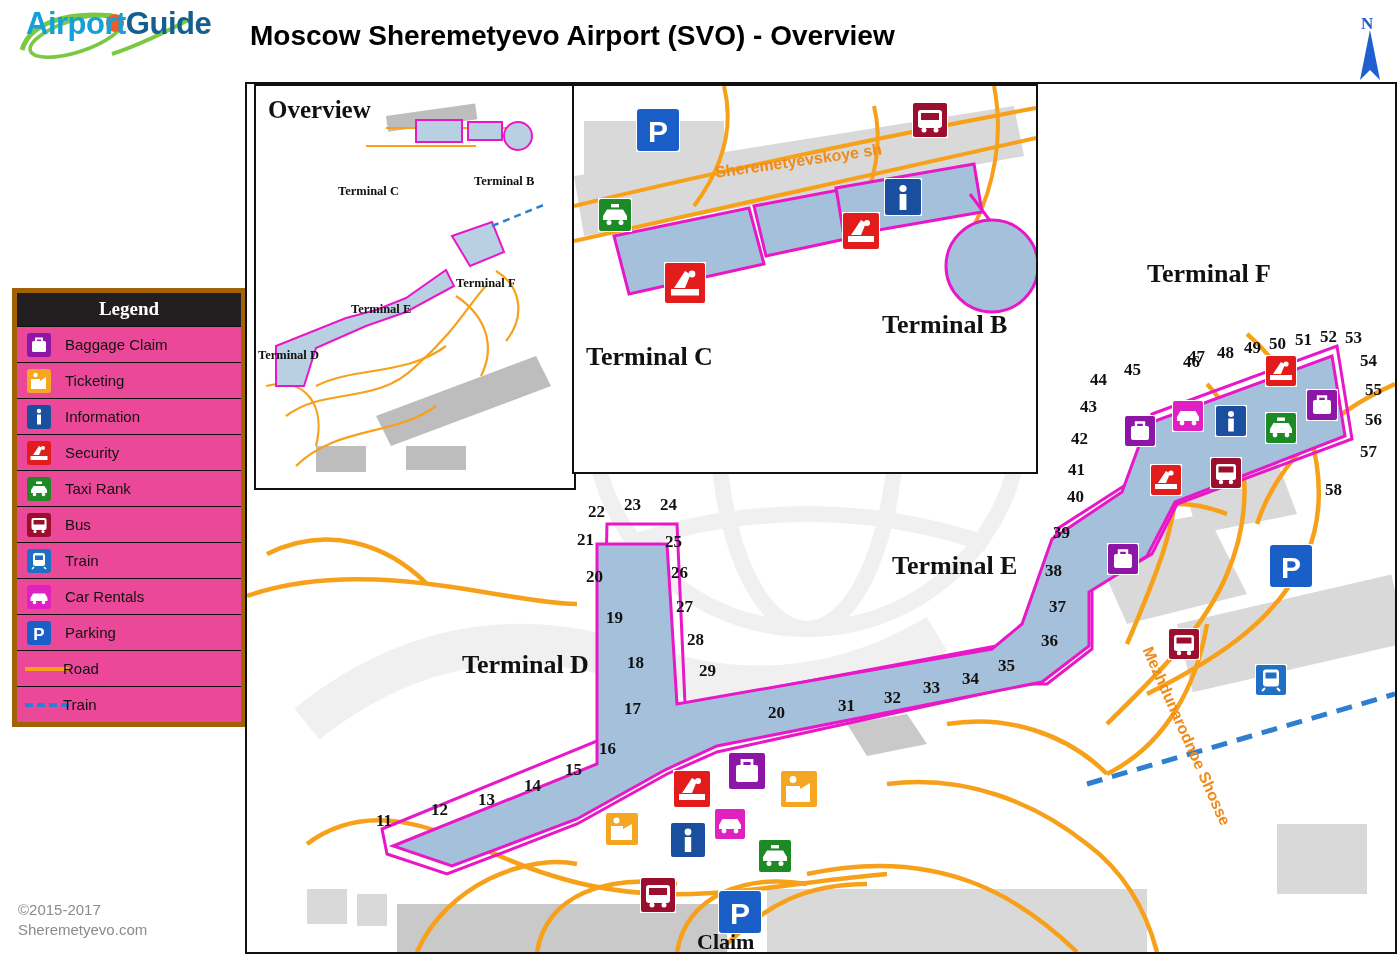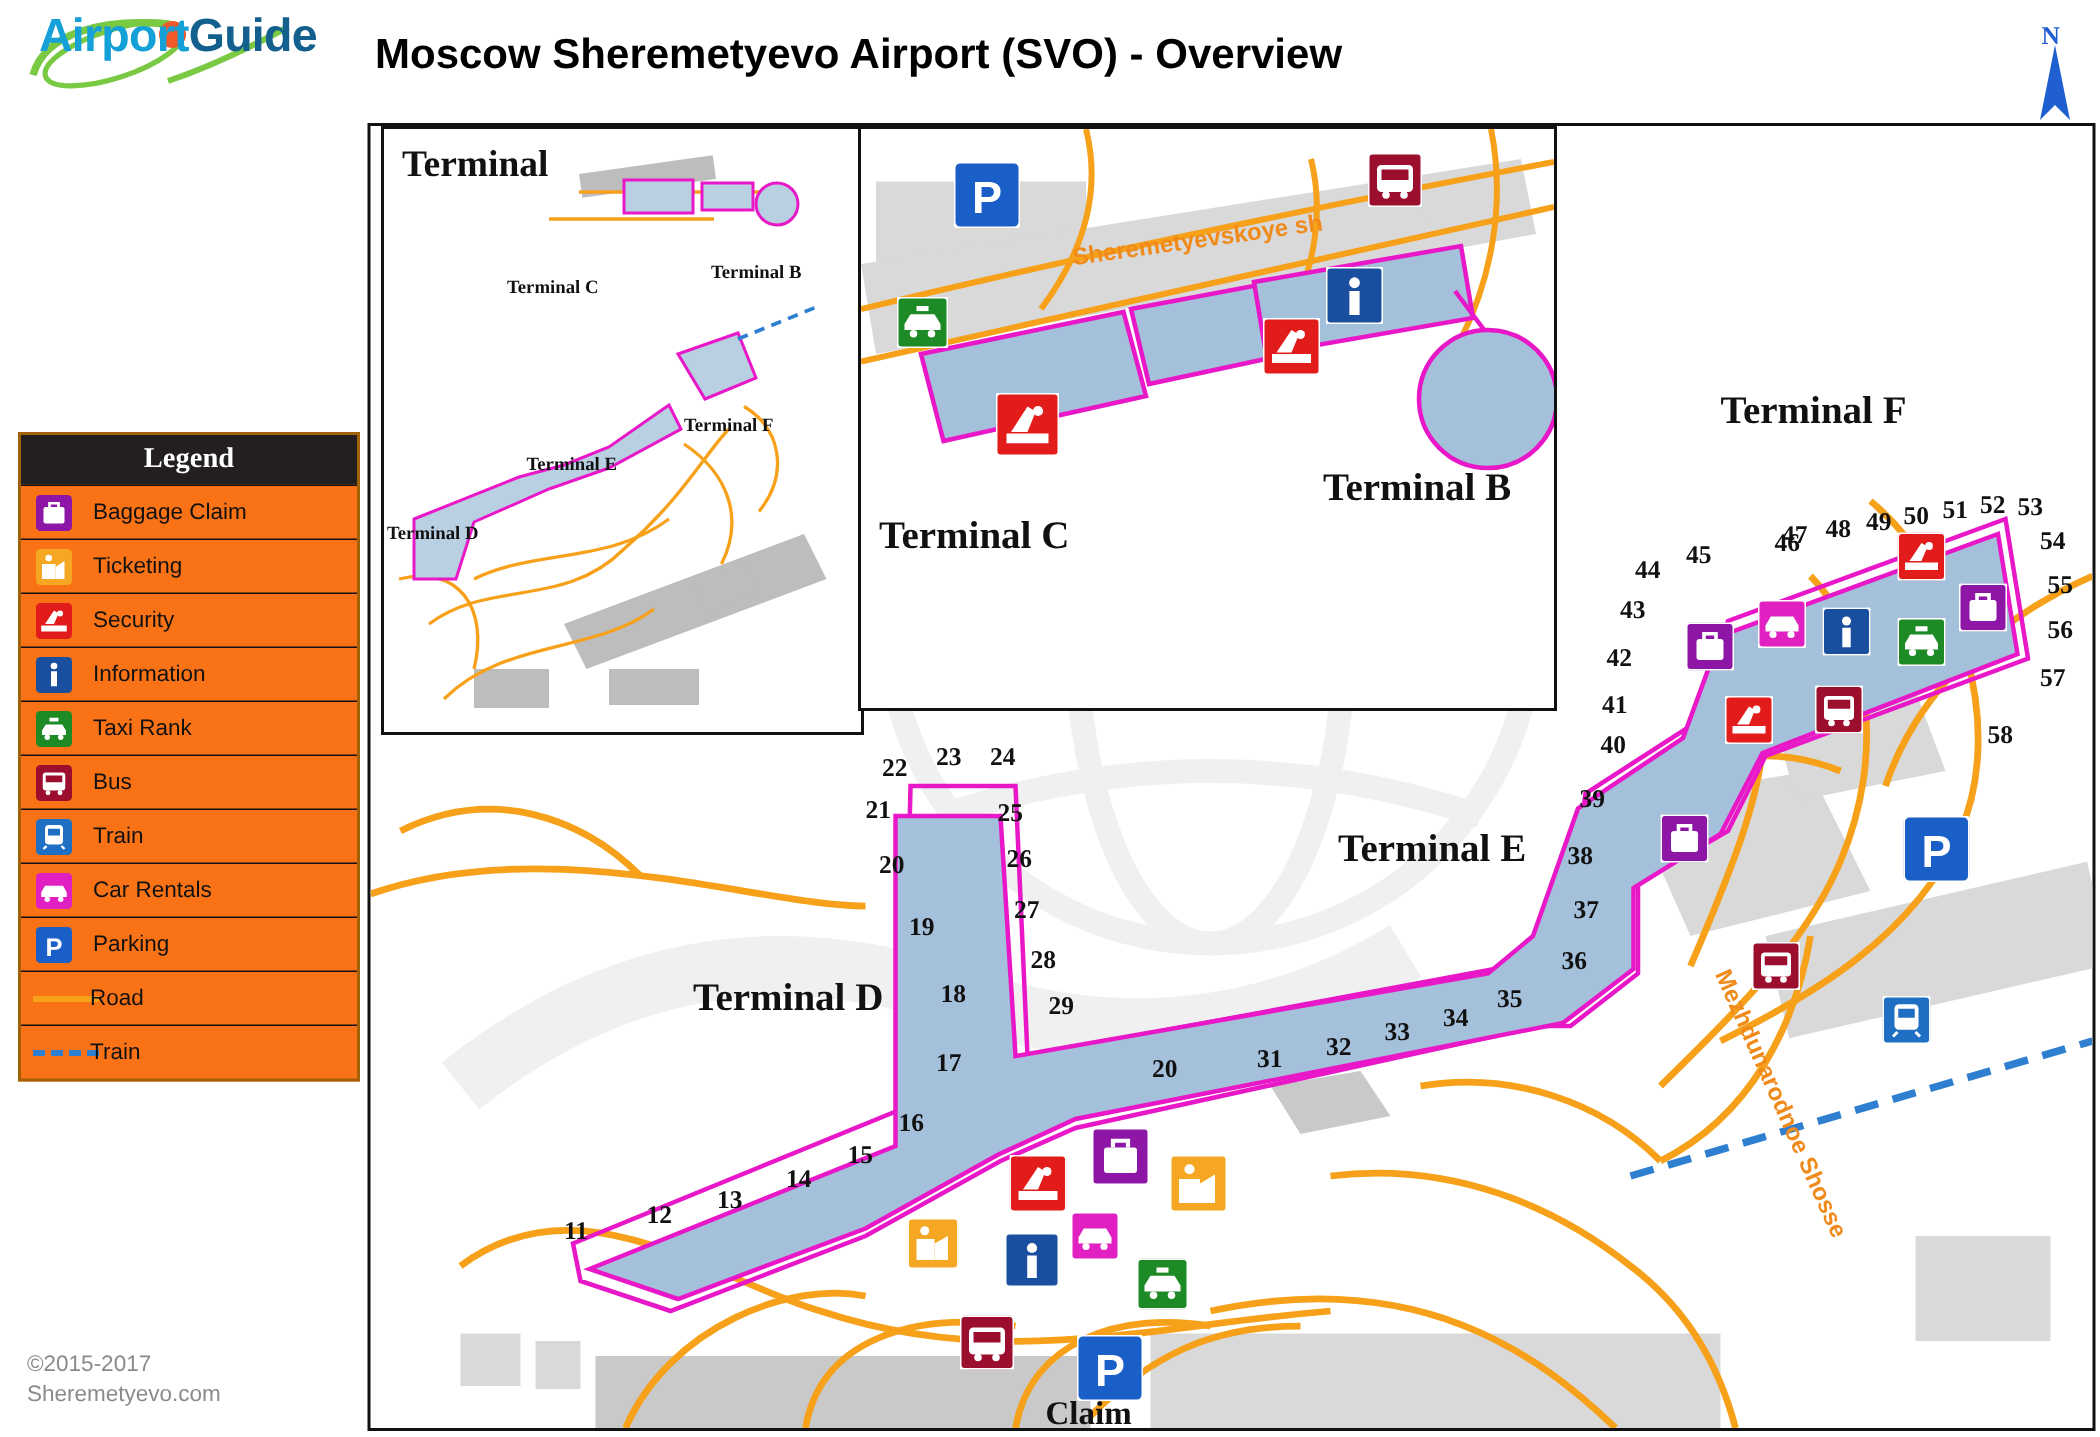--- a/index.html
+++ b/index.html
@@ -32,21 +32,21 @@
   }
 
   
   #north{left:1348px;top:14px;width:44px;height:70px;}
   #north .n{
     position:absolute;left:13px;top:0;font-size:17px;font-weight:bold;
     color:#1f5fd0;font-family:"Liberation Serif",serif;
   }
 
   
-  #legend{left:12px;top:288px;width:224px;border:2px solid #a16207;background:#f97316;}
+  #legend{left:12px;top:288px;width:224px;border:5px solid #a16207;background:#ec4899;}
   #legend .hdr{
     background:#231f20;color:#fff;text-align:center;font-weight:bold;
     font-size:19px;padding:5px 0 6px 0;font-family:"Liberation Serif",serif;
   }
   .leg-row{
     display:flex;align-items:center;height:36px;border-top:1px solid #111;
     padding-left:10px;box-sizing:border-box;
   }
   .leg-row:first-of-type{border-top:none;}
   .leg-label{
@@ -140,38 +140,38 @@
           <path d="M13 12 l6 -4 v12 h-6z" fill="#fff"></path>
           <circle cx="8.5" cy="6" r="2.2" fill="#fff"></circle>
         </svg>
     </span>
     <span class="leg-label">Ticketing</span>
   </div>
 
   <div class="leg-row">
     <span class="ic">
       <svg width="24" height="24">
+          <rect width="24" height="24" rx="3" fill="#1a4fa0"></rect>
+          <circle cx="12" cy="6" r="2.2" fill="#fff"></circle>
+          <rect x="10" y="9.5" width="4" height="10" fill="#fff"></rect>
+        </svg>
+    </span>
+    <span class="leg-label">Information</span>
+  </div>
+
+  <div class="leg-row">
+    <span class="ic">
+      <svg width="24" height="24">
           <rect width="24" height="24" rx="3" fill="#e21b1b"></rect>
           <rect x="3.5" y="15" width="17" height="4" fill="#fff"></rect>
           <path d="M6 14 l6 -9 l3 2 l-3 7z" fill="#fff"></path>
           <circle cx="16" cy="7" r="2" fill="#fff"></circle>
         </svg>
     </span>
     <span class="leg-label">Security</span>
-  </div>
-
-  <div class="leg-row">
-    <span class="ic">
-      <svg width="24" height="24">
-          <rect width="24" height="24" rx="3" fill="#1a4fa0"></rect>
-          <circle cx="12" cy="6" r="2.2" fill="#fff"></circle>
-          <rect x="10" y="9.5" width="4" height="10" fill="#fff"></rect>
-        </svg>
-    </span>
-    <span class="leg-label">Information</span>
   </div>
 
   <div class="leg-row">
     <span class="ic">
       <svg width="24" height="24">
           <rect width="24" height="24" rx="3" fill="#1e8a26"></rect>
           <path d="M4 16 v-3 l2.5 -4 h11 L20 13 v3z" fill="#fff"></path>
           <circle cx="7.5" cy="17.5" r="1.8" fill="#fff"></circle>
           <circle cx="16.5" cy="17.5" r="1.8" fill="#fff"></circle>
           <rect x="9" y="4.5" width="6" height="2.5" fill="#fff"></rect>
@@ -525,21 +525,21 @@
   </div>
   <div class="mapicon" style="left:471px;top:806px">
     <svg width="44" height="44">
         <rect width="44" height="44" rx="4" fill="#1a5fc8" stroke="#fff" stroke-width="2"></rect>
         <text x="22" y="34" font-size="30" font-weight="bold" fill="#fff" text-anchor="middle" font-family="Liberation Sans, sans-serif">P</text>
       </svg>
   </div>
 </div>
 
 <div class="abs" id="inset">
-  <div class="ttl">Terminal</div>
+  <div class="ttl">Overview</div>
   <svg width="318" height="402" style="position:absolute;left:0;top:0">
     <g fill="#bdbdbd">
       <rect x="130" y="30" width="90" height="16" transform="rotate(-8 130 30)"></rect>
       <polygon points="120,330 280,270 295,300 135,360"></polygon>
       <rect x="150" y="360" width="60" height="24"></rect>
       <rect x="60" y="360" width="50" height="26"></rect>
       <polygon points="205,300 240,288 250,310 215,322"></polygon>
     </g>
 
     <g stroke="#f7a11a" stroke-width="2.2" fill="none">

